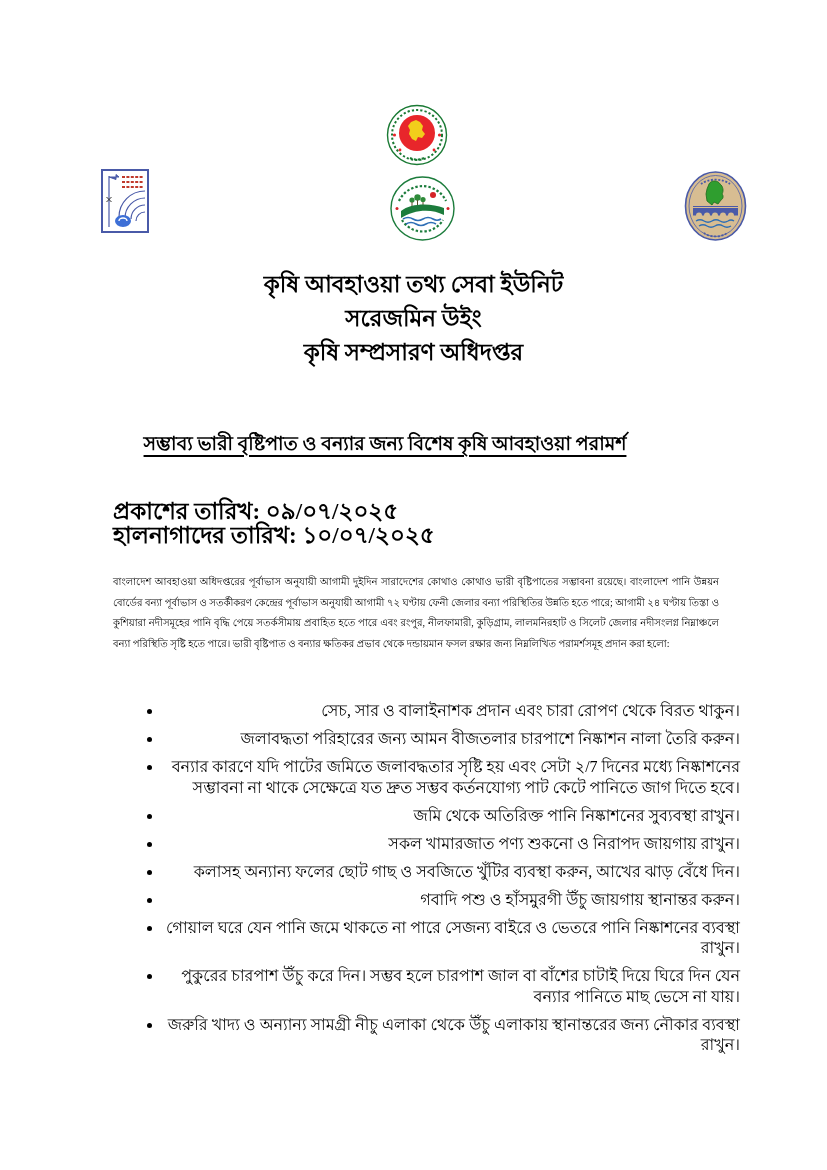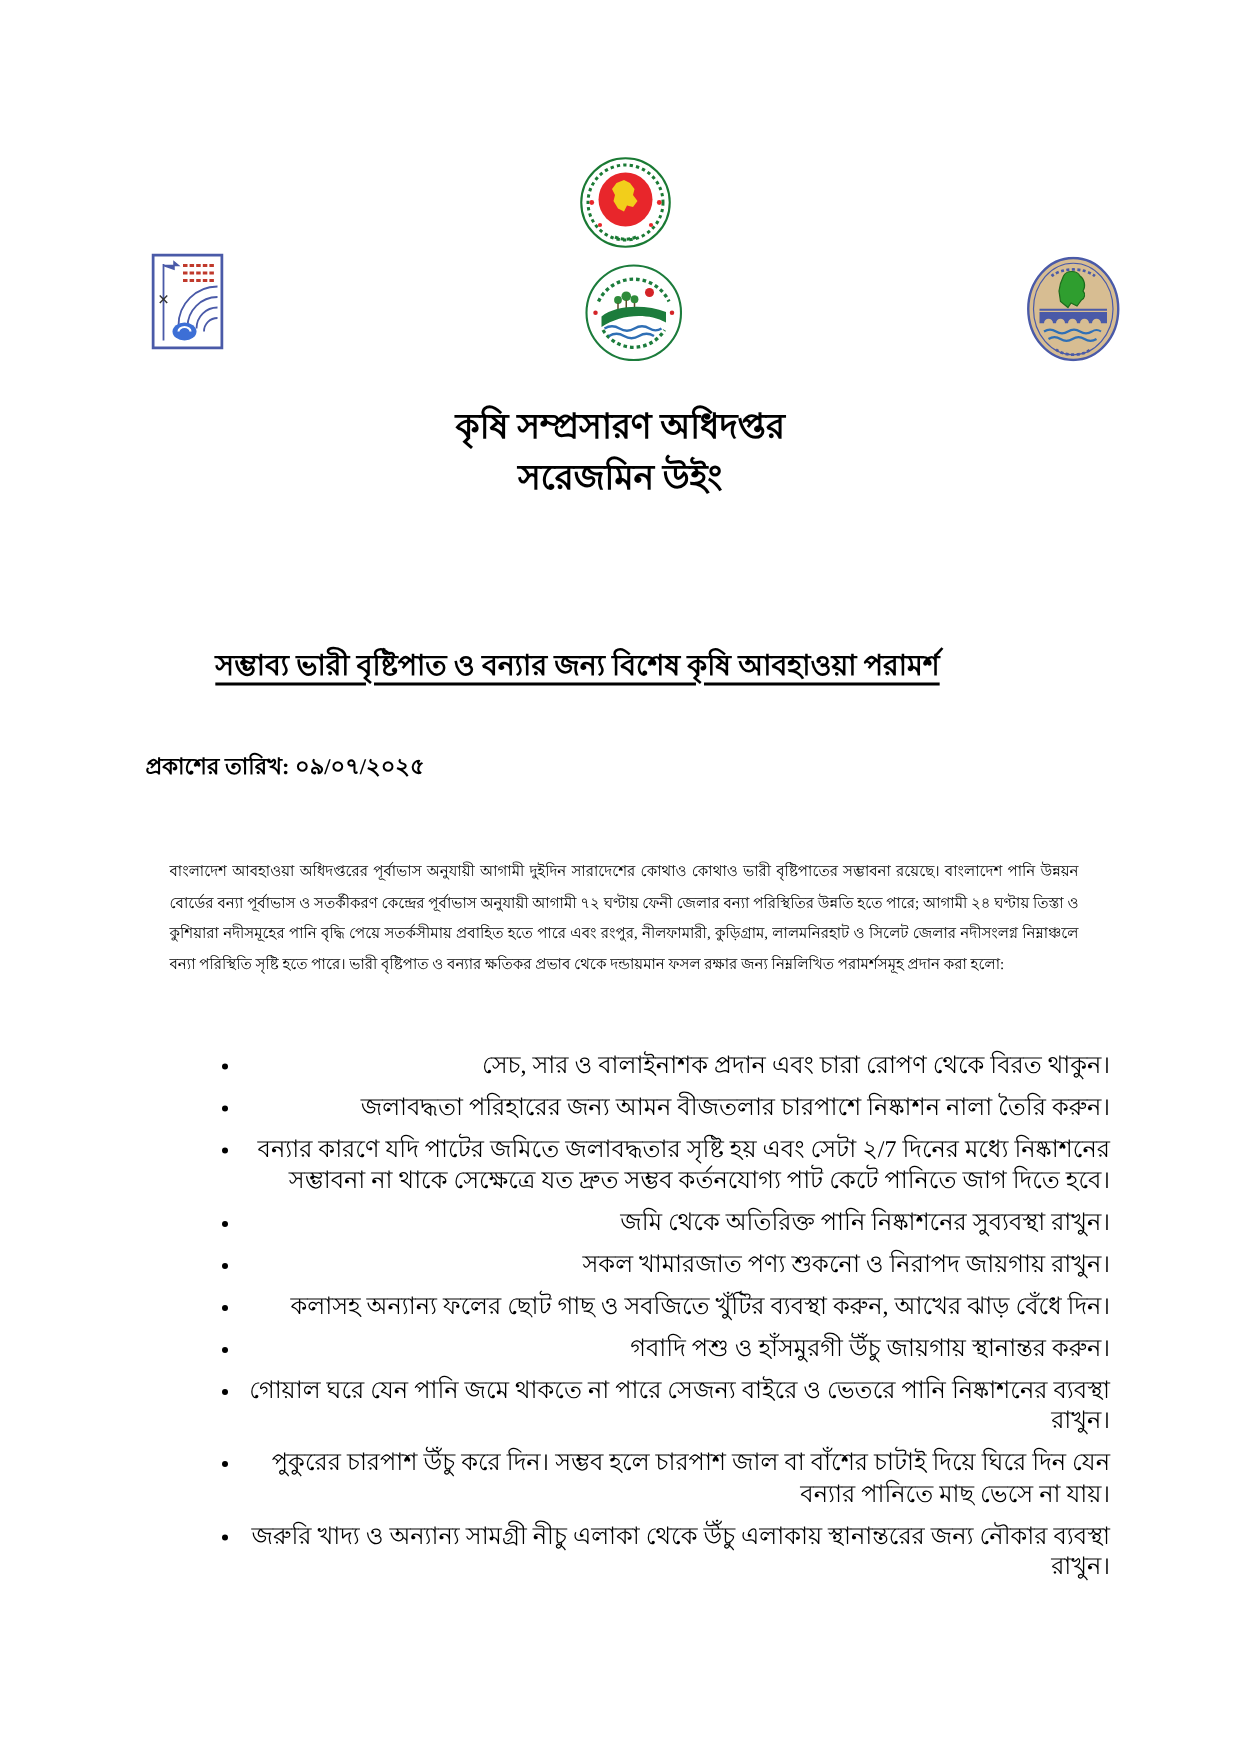--- a/index.html
+++ b/index.html
@@ -17,21 +17,21 @@
   .seal-top svg,.logo-left svg,.logo-center svg,.logo-right svg{width:100%;height:100%;display:block;}
   
   .org-block{top:268px;left:0;width:827px;text-align:center;
     font-weight:bold;font-size:23px;line-height:34px;}
   
   .advisory-title{top:429px;left:0;width:770px;text-align:center;
     font-weight:bold;font-size:19px;}
   .advisory-title span{text-decoration:underline;text-underline-offset:5px;
     text-decoration-thickness:1.5px;}
   
-  .dates{top:500px;left:97px;font-weight:bold;font-size:15px;line-height:24px;}
+  .dates{top:500px;left:113px;font-weight:bold;font-size:23px;line-height:24px;}
   
   .intro{top:562px;left:113px;width:606px;font-size:10px;line-height:20.6px;
     text-align:justify;}
   
   .advisory-list{top:701px;left:143px;width:577px;margin:0;padding:0 0 0 20px;
     font-size:16px;line-height:20.5px;list-style:disc outside;}
   .advisory-list li{margin-bottom:7.5px;padding-left:2px;text-align:right;}
 </style>
 </head>
 <body>
@@ -102,32 +102,37 @@
     <circle cx="31" cy="44.5" r="3" fill="#d7bd92"></circle>
     <circle cx="39" cy="44.5" r="3" fill="#d7bd92"></circle>
     <circle cx="47" cy="44.5" r="3" fill="#d7bd92"></circle>
     <path d="M12 50 q4 -2.5 8 0 q4 2.5 8 0 q4 -2.5 8 0 q4 2.5 8 0 q3 -2 6 0" fill="none" stroke="#2f6fb5" stroke-width="1.4"></path>
     <path d="M15 55 q4 -2.5 8 0 q4 2.5 8 0 q4 -2.5 8 0 q4 2.5 8 0" fill="none" stroke="#2f6fb5" stroke-width="1.4"></path>
     <path d="M20 62 a14 8 0 0 0 23 0" fill="none" stroke="#4a5aa8" stroke-width="1.8" stroke-dasharray="2,1.6"></path>
   </svg>
 </div>
 
 <div class="abs org-block">
+  <div>কৃষি আবহাওয়া তথ্য সেবা ইউনিট</div>
+  <div>সরেজমিন উইং</div>
   <div>কৃষি সম্প্রসারণ অধিদপ্তর</div>
-  <div>সরেজমিন উইং</div>
 </div>
 
 <div class="abs advisory-title">
   <span>সম্ভাব্য ভারী বৃষ্টিপাত ও বন্যার জন্য বিশেষ কৃষি আবহাওয়া পরামর্শ</span>
 </div>
 
 <div class="abs dates">
   <div>
     <span>প্রকাশের তারিখ:</span>
     <span>০৯/০৭/২০২৫</span>
+  </div>
+  <div>
+    <span>হালনাগাদের তারিখ:</span>
+    <span>১০/০৭/২০২৫</span>
   </div>
 </div>
 
 <p class="abs intro">বাংলাদেশ আবহাওয়া অধিদপ্তরের পূর্বাভাস অনুযায়ী আগামী দুইদিন সারাদেশের কোথাও কোথাও ভারী বৃষ্টিপাতের সম্ভাবনা রয়েছে। বাংলাদেশ পানি উন্নয়ন বোর্ডের বন্যা পূর্বাভাস ও সতর্কীকরণ কেন্দ্রের পূর্বাভাস অনুযায়ী আগামী ৭২ ঘণ্টায় ফেনী জেলার বন্যা পরিস্থিতির উন্নতি হতে পারে; আগামী ২৪ ঘণ্টায় তিস্তা ও কুশিয়ারা নদীসমূহের পানি বৃদ্ধি পেয়ে সতর্কসীমায় প্রবাহিত হতে পারে এবং রংপুর, নীলফামারী, কুড়িগ্রাম, লালমনিরহাট ও সিলেট জেলার নদীসংলগ্ন নিম্নাঞ্চলে বন্যা পরিস্থিতি সৃষ্টি হতে পারে। ভারী বৃষ্টিপাত ও বন্যার ক্ষতিকর প্রভাব থেকে দন্ডায়মান ফসল রক্ষার জন্য নিম্নলিখিত পরামর্শসমূহ প্রদান করা হলো:</p>
 
 <ul class="abs advisory-list">
   <li>সেচ, সার ও বালাইনাশক প্রদান এবং চারা রোপণ থেকে বিরত থাকুন।</li>
   <li>জলাবদ্ধতা পরিহারের জন্য আমন বীজতলার চারপাশে নিষ্কাশন নালা তৈরি করুন।</li>
   <li>বন্যার কারণে যদি পাটের জমিতে জলাবদ্ধতার সৃষ্টি হয় এবং সেটা ২/7 দিনের মধ্যে নিষ্কাশনের সম্ভাবনা না থাকে সেক্ষেত্রে যত দ্রুত সম্ভব কর্তনযোগ্য পাট কেটে পানিতে জাগ দিতে হবে।</li>
   <li>জমি থেকে অতিরিক্ত পানি নিষ্কাশনের সুব্যবস্থা রাখুন।</li>

